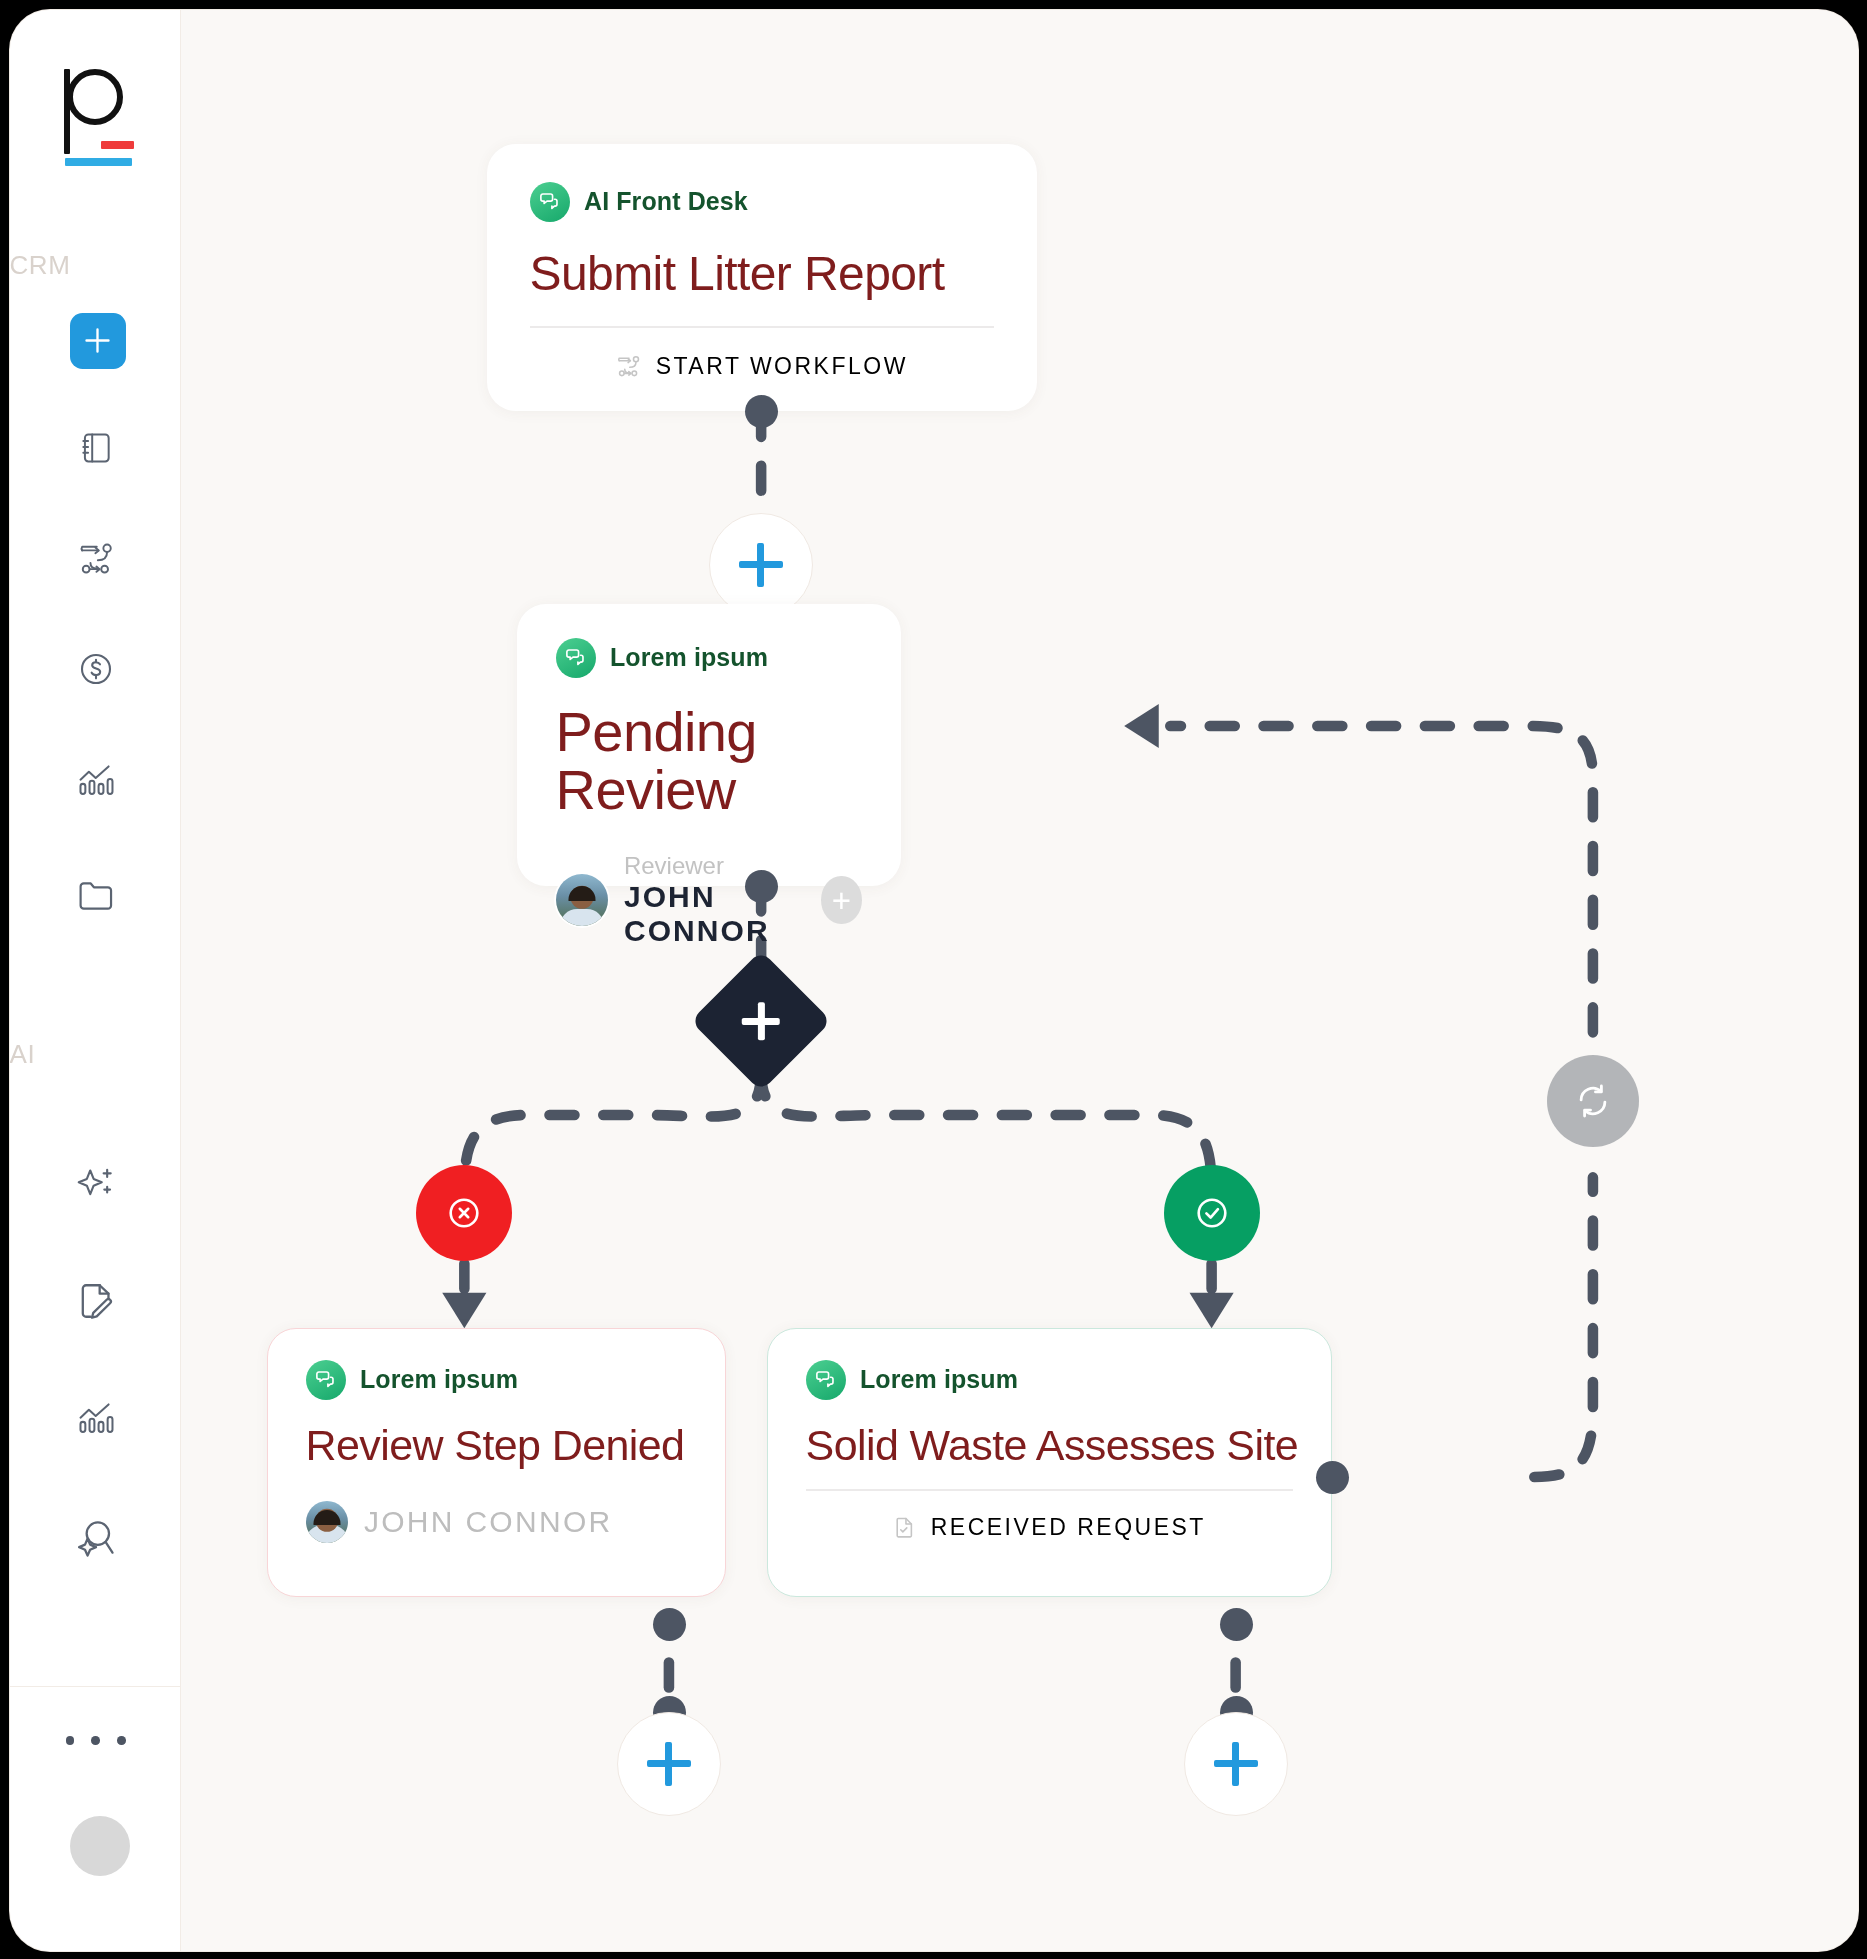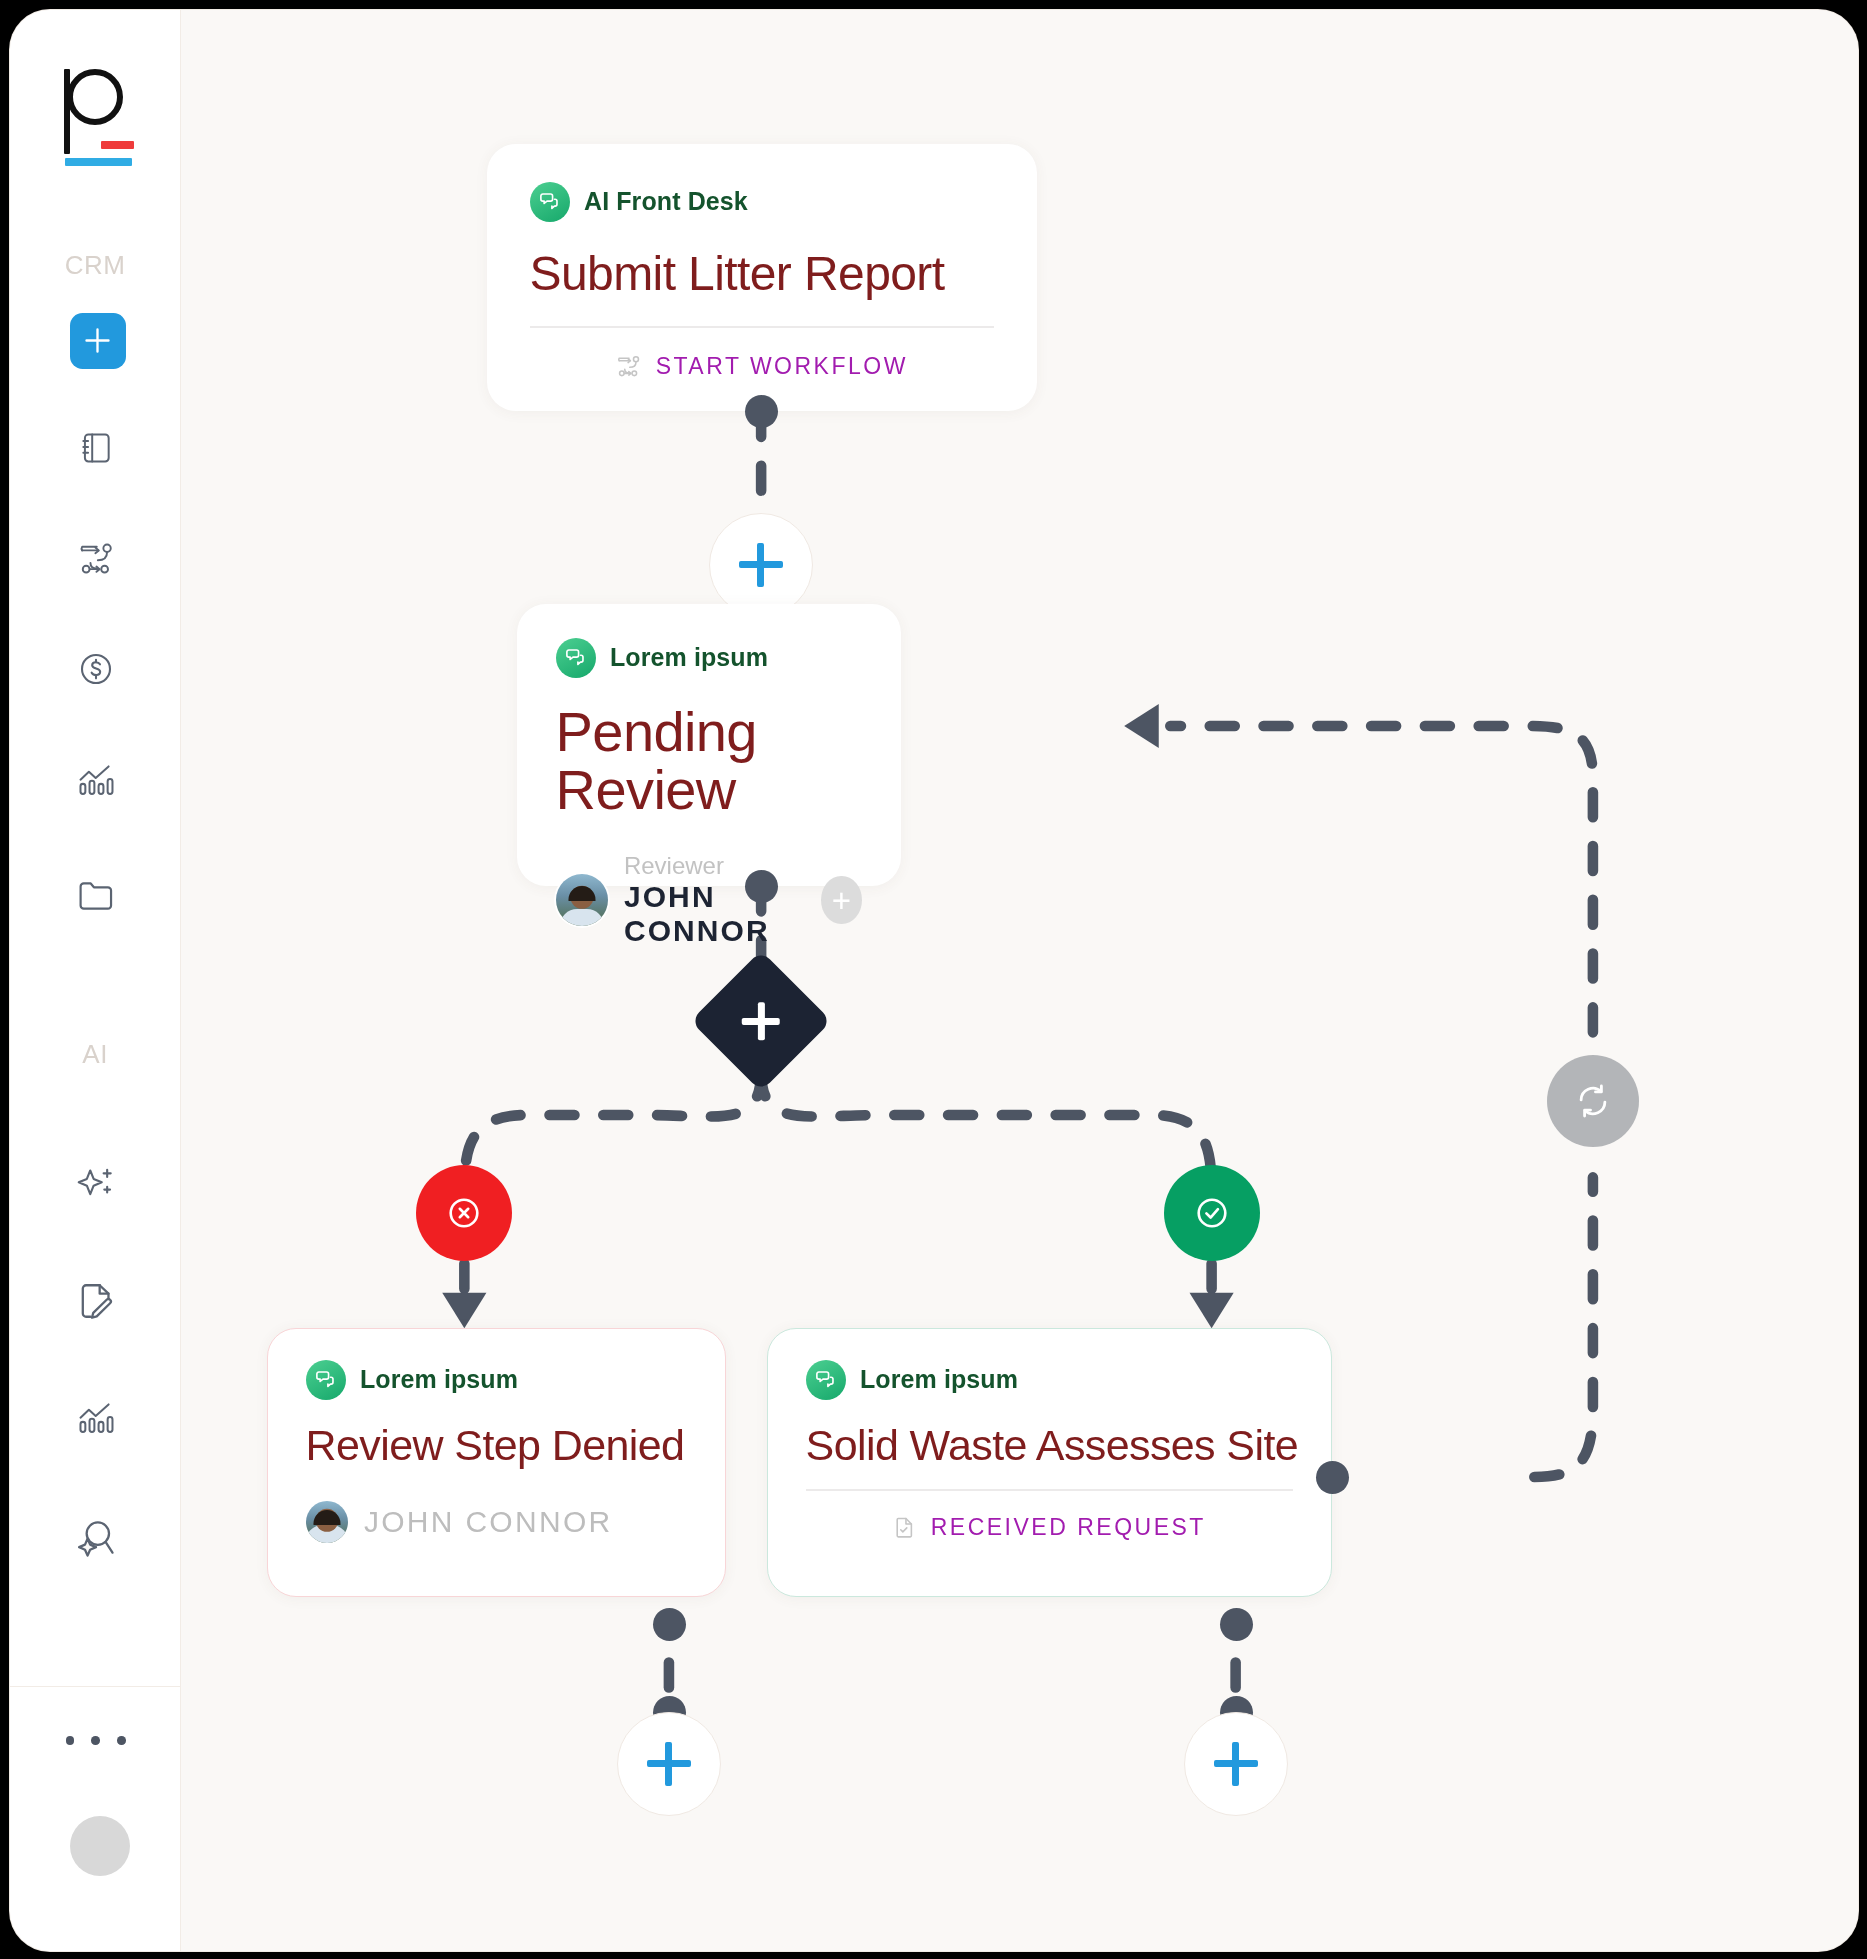--- a/index.html
+++ b/index.html
@@ -20,21 +20,21 @@
     background:#ffffff;border-right:1.9px solid #f2ece6;
     box-sizing:border-box;
   }
   .logo{position:absolute;left:54px;top:56px;width:69px;height:88px;}
   .logo .stem{position:absolute;left:0;top:3.8px;width:6.7px;height:85px;background:#111;border-radius:1px;}
   .logo .bowl{position:absolute;left:3.8px;top:3.8px;width:56px;height:56px;border:6.7px solid #111;border-radius:50%;box-sizing:border-box;}
   .logo .bar-red{position:absolute;left:37px;top:75px;width:33px;height:8.6px;background:#ef3b3b;border-radius:1px;}
   .logo .bar-blue{position:absolute;left:1.9px;top:92px;width:67px;height:8.6px;background:#30ace4;border-radius:1px;}
 
   .sb-group-label{
-    position:absolute;left:0;width:171px;text-align:center;
+    position:absolute;left:0;width:171px;text-align:left;
     color:#d9d2cc;font-size:26px;letter-spacing:0.5px;font-weight:400;
   }
   .sb-item{
     position:absolute;left:61px;width:50px;height:50px;
     display:flex;align-items:center;justify-content:center;
     color:#5b6472;
   }
   .sb-item svg{display:block;}
   .sb-item.active{
     left:60px;width:56px;height:56px;background:#2299dd;border-radius:12.5px;
@@ -63,21 +63,21 @@
     background:linear-gradient(150deg,#4ccf91 0%,#16a86b 100%);
     display:flex;align-items:center;justify-content:center;
   }
   .badge-label{color:#14532d;font-size:25px;font-weight:700;letter-spacing:0.1px;}
   .card-title{
     color:#7f1d1d;font-weight:400;letter-spacing:-0.6px;line-height:1.05;
   }
   .card-rule{height:1.9px;background:#eceaea;}
   .card-foot{
     display:flex;align-items:center;justify-content:center;gap:13.4px;
-    color:#a21caf;font-size:23px;letter-spacing:2.5px;font-weight:400;
+    color:#000000;font-size:23px;letter-spacing:2.5px;font-weight:400;
   }
 
   .assignee{display:flex;align-items:center;gap:16.3px;}
   .avatar-img{
     width:52px;height:52px;border-radius:50%;flex:0 0 52px;overflow:hidden;
     background:linear-gradient(180deg,#8fb8cf 0%,#6a8fa6 42%,#4e6b4a 100%);
     position:relative;box-shadow:0 0 0 1.9px #fff;
   }
   .avatar-img .face{position:absolute;left:50%;top:40%;transform:translate(-50%,-40%);width:23px;height:23px;border-radius:50%;background:#8a5f42;}
   .avatar-img .hair{position:absolute;left:50%;top:23%;transform:translateX(-50%);width:27px;height:14.4px;border-radius:13.4px 13.4px 0 0;background:#241c16;}

